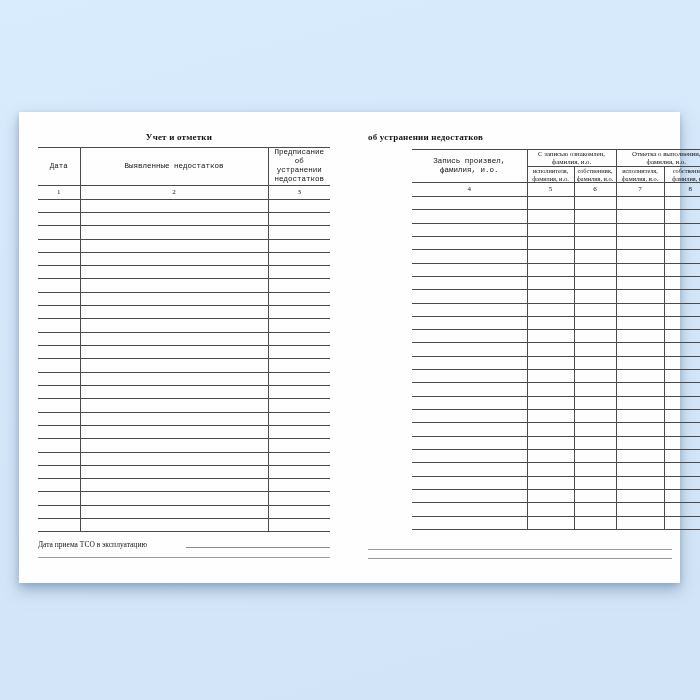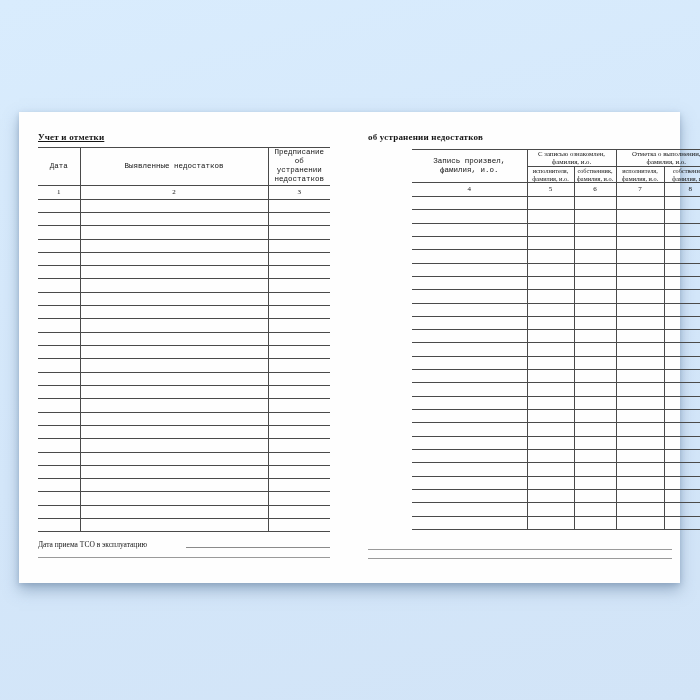--- a/index.html
+++ b/index.html
@@ -7,21 +7,21 @@
     position:relative;width:700px;height:700px;overflow:hidden;
     background:linear-gradient(165deg,#d9ecfd 0%,#d4e7fa 55%,#d2e4f7 100%);
     font-family:"Liberation Serif","DejaVu Serif",serif;color:#151515;
   }
   .paper{
     position:absolute;left:19px;top:112px;width:661px;height:471px;
     background:#fefefe;
     box-shadow:0 7px 14px rgba(96,124,156,.50),0 2px 5px rgba(96,124,156,.30);
   }
   .title{position:absolute;top:20px;font-size:9px;font-weight:bold;letter-spacing:.2px;}
-  .title-left{left:19px;width:292px;text-align:left;padding-right:10px;box-sizing:border-box;text-decoration:underline;}
+  .title-left{left:19px;width:292px;text-align:center;padding-right:10px;box-sizing:border-box;}
   .title-right{left:349px;}
   table{border-collapse:collapse;table-layout:fixed;position:absolute;}
   table{border-top:1px solid #4a4a4a;}
   td{border-bottom:1px solid #4a4a4a;border-right:1px solid #4a4a4a;
      padding:0 2px;text-align:center;vertical-align:middle;overflow:hidden;}
   tr td:last-child{border-right:none;}
   .tbl-left{left:19px;top:35px;width:292px;}
   .tbl-right{left:349px;top:37px;width:304px;margin-left:44px;}
   .hdr-row{height:35px;}
   .hdr{font-size:7.5px;line-height:1.22;font-family:Liberation Mono, monospace;}

